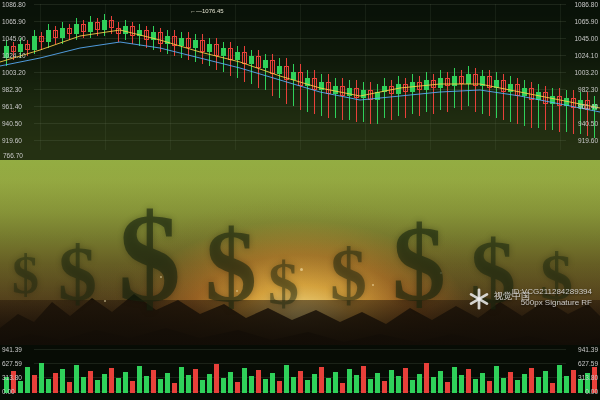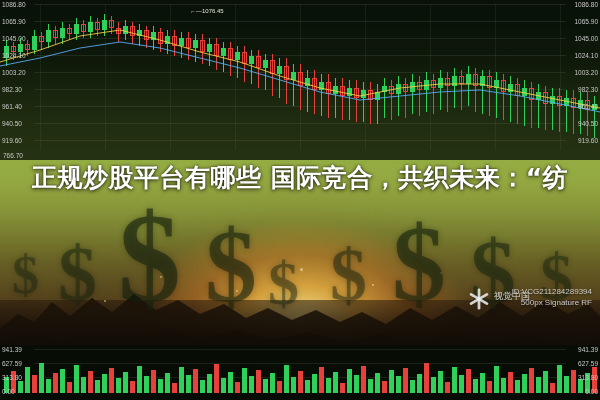--- a/index.html
+++ b/index.html
@@ -706,21 +706,20 @@
       </div>
     <div id="bot-right-axis">
         <div class="axis-label right" style="right: 2px; top: 1px;">941.39</div>
         <div class="axis-label right" style="right: 2px; top: 15px;">627.59</div>
         <div class="axis-label right" style="right: 2px; top: 29px;">313.80</div>
         <div class="axis-label right" style="right: 2px; top: 43px;">0.00</div>
       </div>
   </div>
 
   <div class="headline">
-    <div>正规炒股平台有哪些 国际竞合，共织未来：“纺</div>
   </div>
 
   <svg class="wm-logo" viewBox="0 0 32 32">
     <g fill="currentColor">
       <rect x="14.3" y="3" width="3.4" height="26" rx="1.7"></rect>
       <rect x="14.3" y="3" width="3.4" height="26" rx="1.7" transform="rotate(60 16 16)"></rect>
       <rect x="14.3" y="3" width="3.4" height="26" rx="1.7" transform="rotate(120 16 16)"></rect>
     </g>
   </svg>
   <div class="wm-brand">视觉中国</div>

